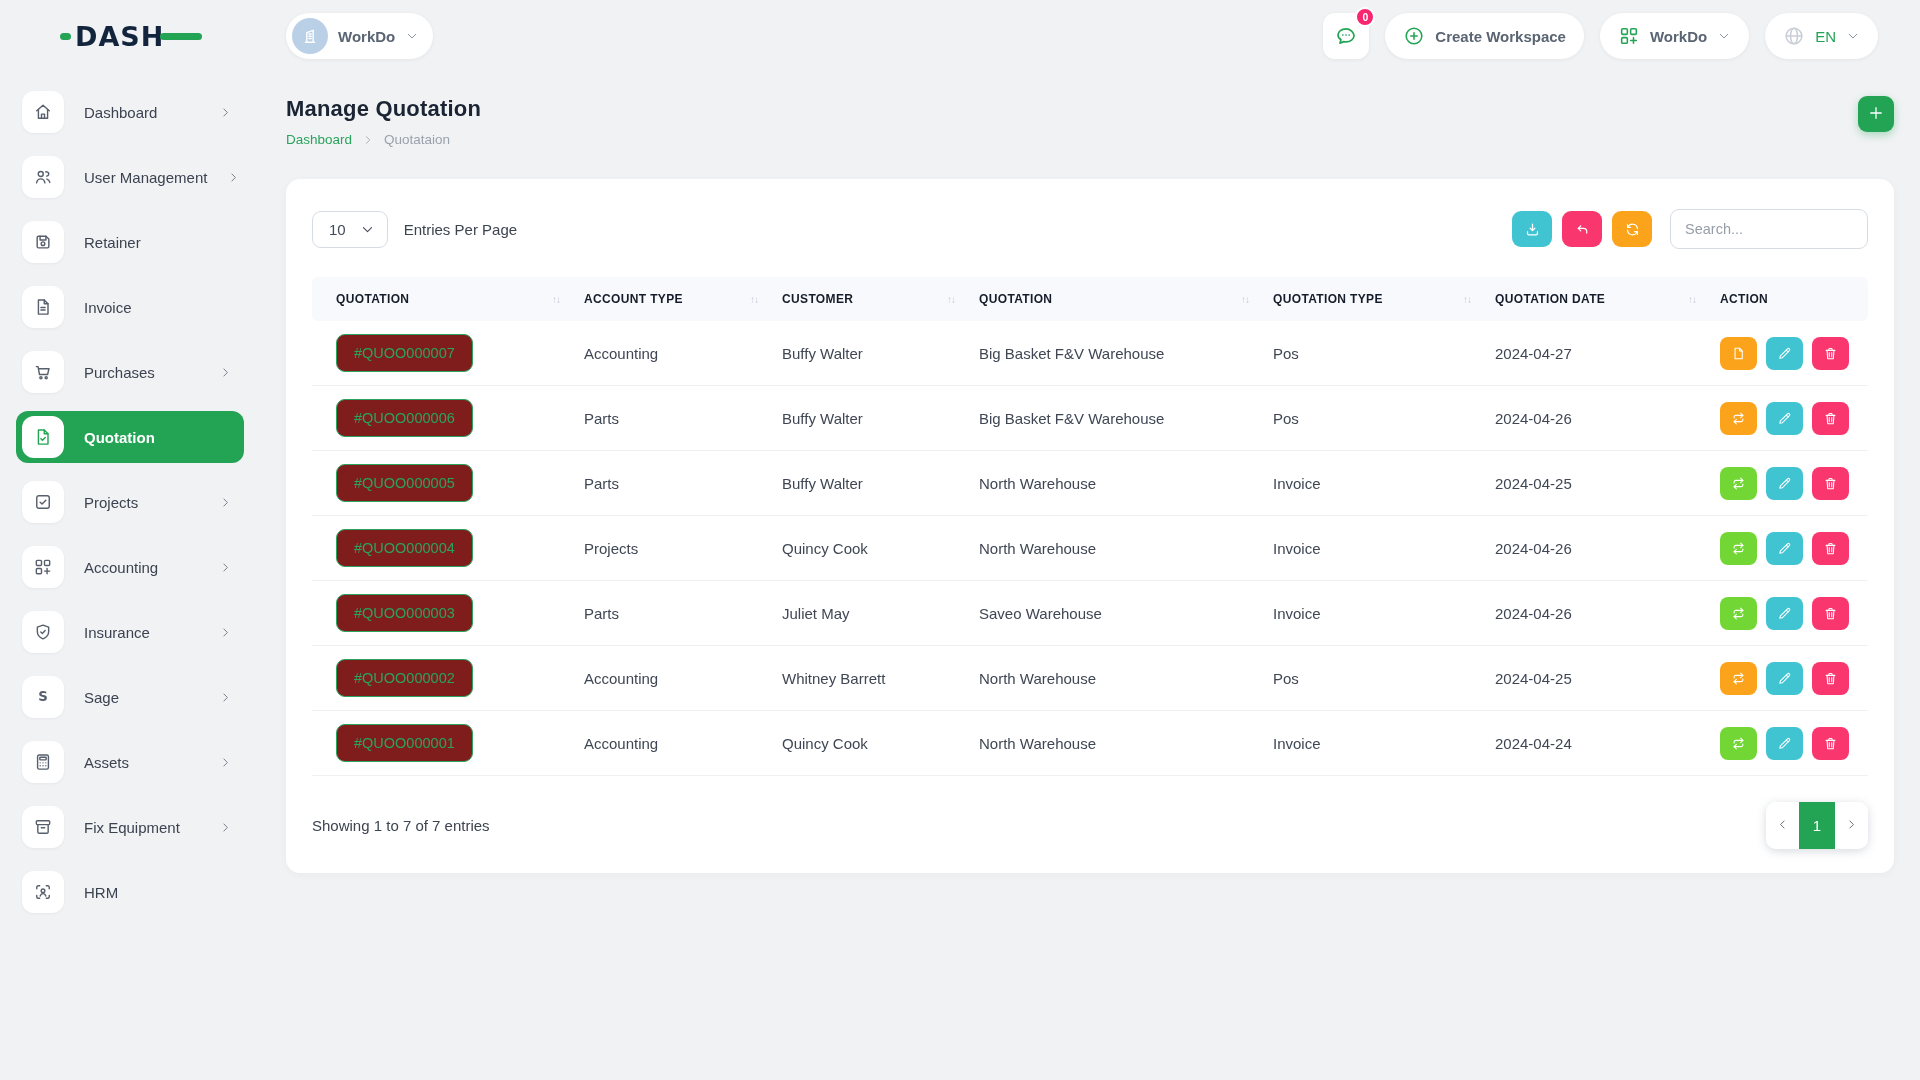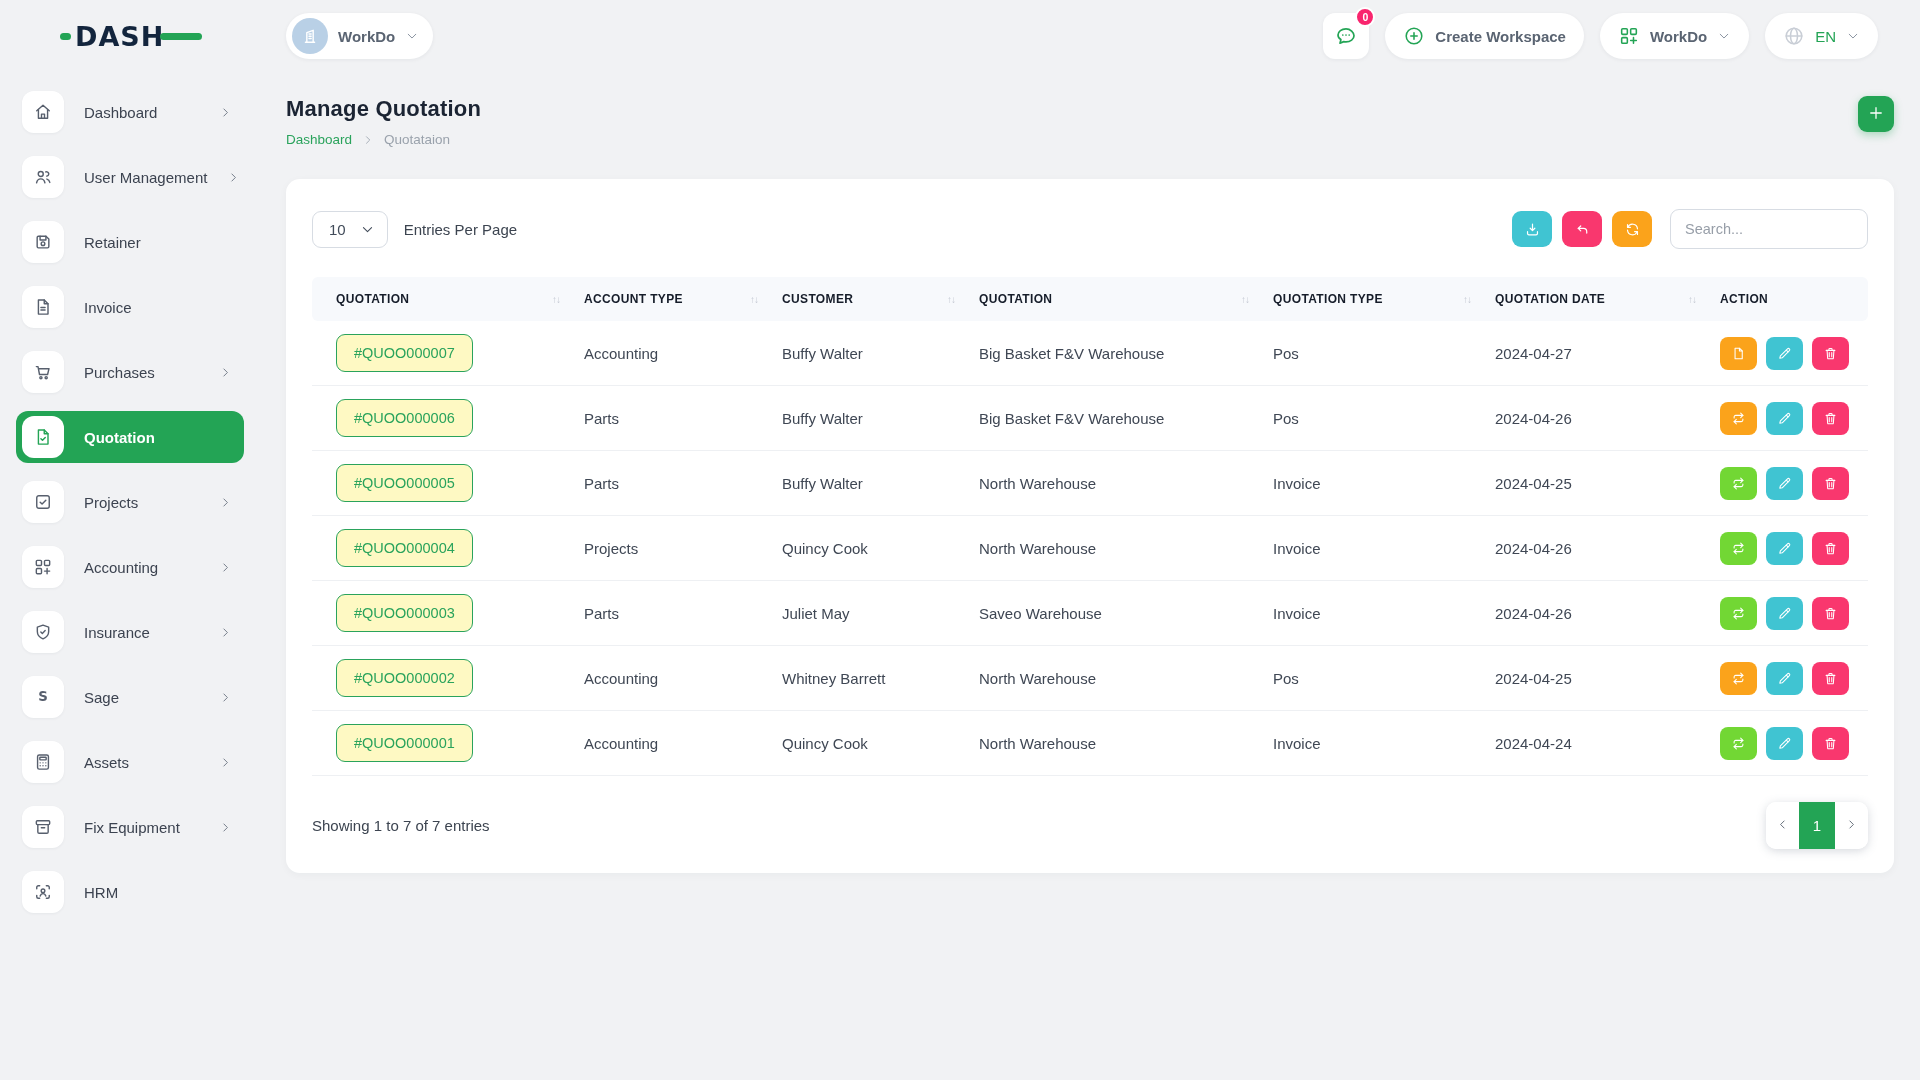--- a/index.html
+++ b/index.html
@@ -75,21 +75,21 @@
   table { width:100%; border-collapse:collapse; }
   thead th { background:#f7f9fc; font-size:12px; font-weight:700; color:#161d2a; letter-spacing:.35px;
              text-align:left; padding:15px 12px; white-space:nowrap; cursor:pointer; }
   thead th:first-child { padding-left:24px; border-top-left-radius:6px; border-bottom-left-radius:6px; }
   thead th:last-child { border-top-right-radius:6px; border-bottom-right-radius:6px; }
   .th-inner { display:flex; align-items:center; justify-content:space-between; gap:6px; }
   .sort-glyph { font-size:10px; color:#c3c8d2; letter-spacing:-1px; font-weight:400; }
   tbody td { padding:13px 12px; font-size:15px; color:#3f4754; border-bottom:1px solid #eef0f3; }
   tbody td:first-child { padding-left:24px; }
   .q-badge { display:inline-block; border:1.5px solid #2aa35c; color:#2aa35c; border-radius:9px;
-             padding:10px 17px; font-size:14.5px; background:#fef9c3; cursor:pointer;
+             padding:10px 17px; font-size:14.5px; background:#7f1d1d; cursor:pointer;
              font-family:"Liberation Sans", sans-serif; }
   .actions { display:flex; gap:9px; }
   .act-btn { width:37px; height:33px; border-radius:8px; border:none; color:#fff; cursor:pointer;
              display:flex; align-items:center; justify-content:center; }
   .act-btn.orange { background:#FBA31B; } .act-btn.green { background:#72D734; }
   .act-btn.teal { background:#40C4D2; } .act-btn.pink { background:#F9376E; }
   
   .table-footer { display:flex; align-items:center; margin-top:26px; }
   .showing { font-size:15px; color:#3c4450; }
   .pager { margin-left:auto; display:flex; background:#fff; border-radius:10px; overflow:hidden;

